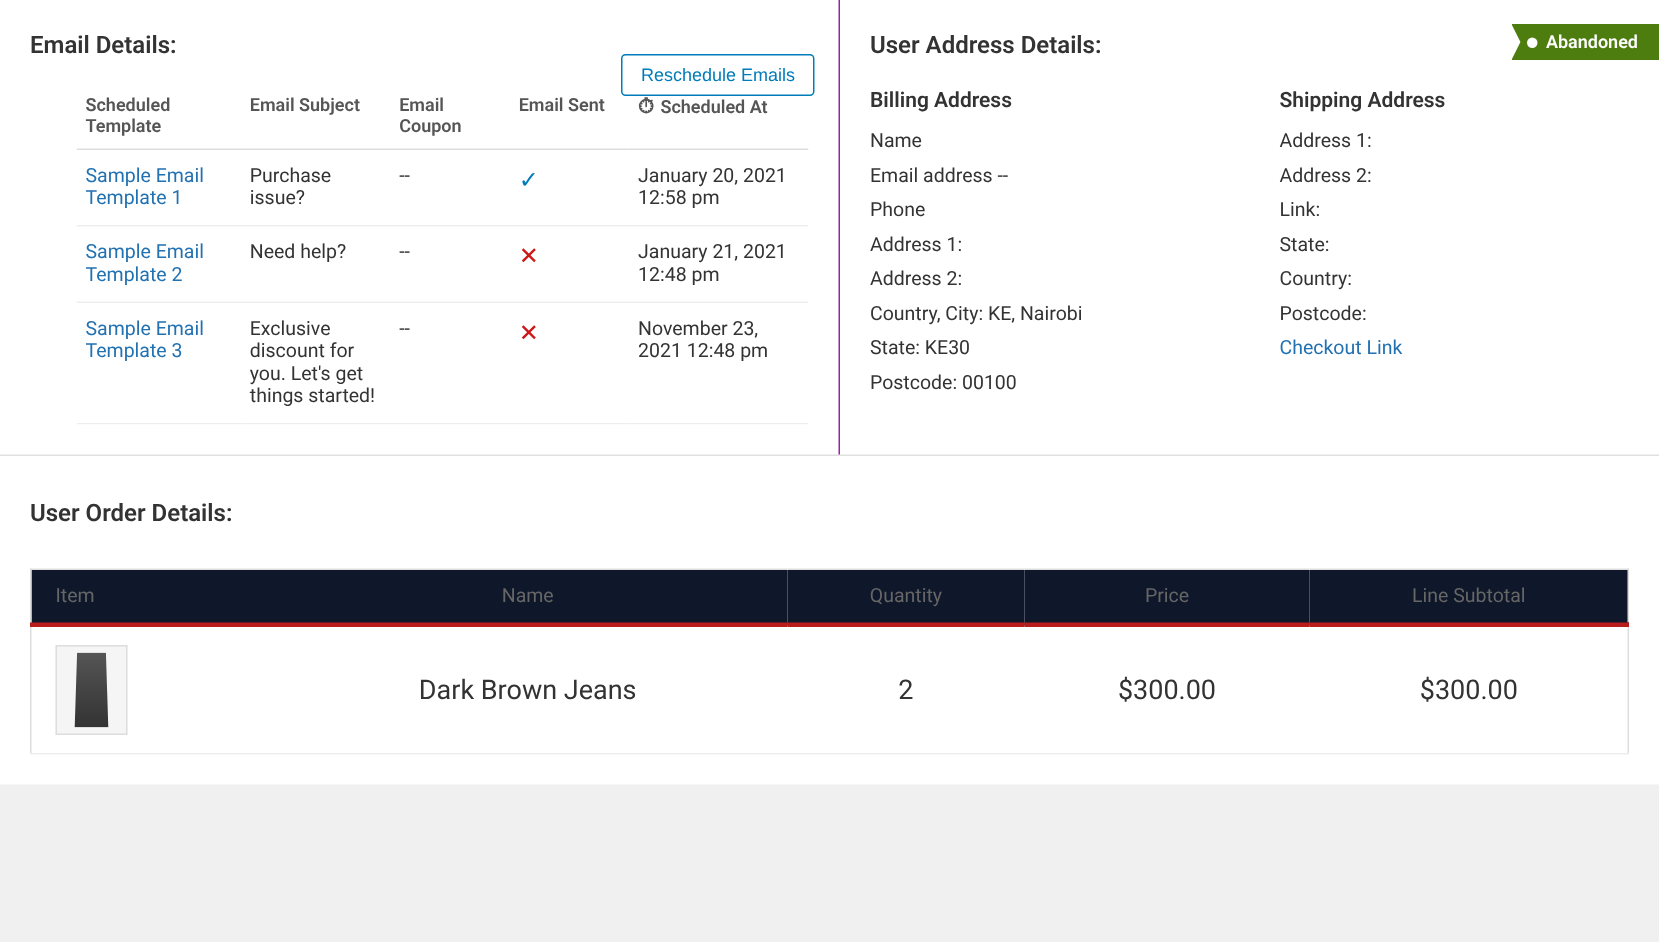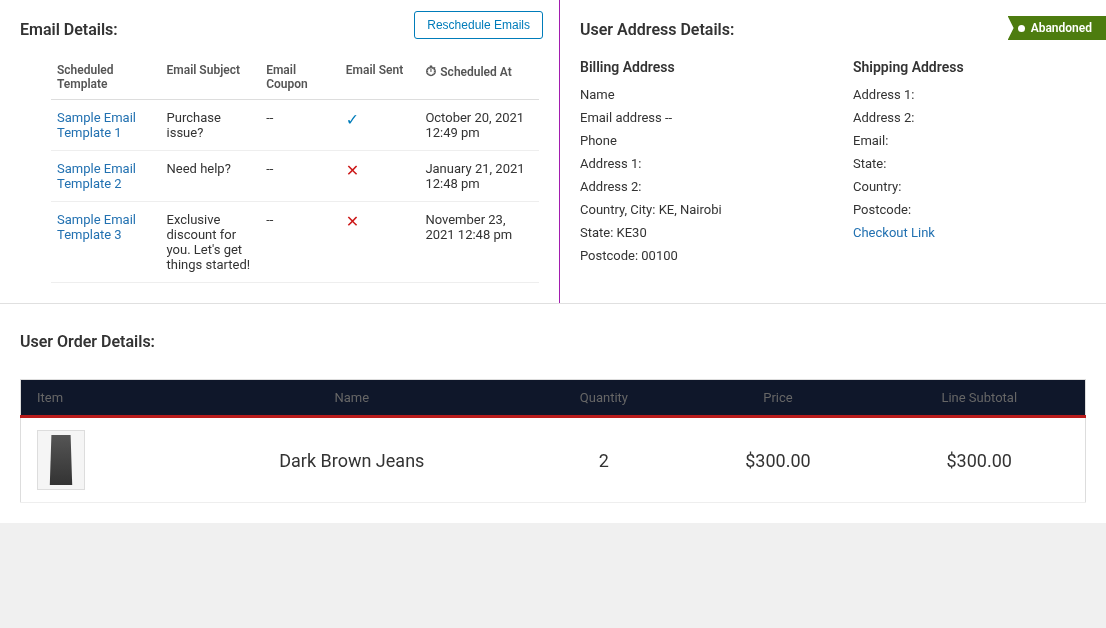--- a/index.html
+++ b/index.html
@@ -7,21 +7,21 @@
 
     .main-container { background: #fff; }
 
     
     .top-section { display: flex; background: #fff; border-bottom: 1px solid #e0e0e0; }
 
     
     .email-details-panel { flex: 0 0 560px; padding: 20px; border-right: 1px solid #a21caf; position: relative; }
     .email-details-panel h2 { font-size: 16px; font-weight: 600; margin-bottom: 16px; }
 
-    .reschedule-btn { position: absolute; top: 11px; right: 16px; padding: 6px 12px; background: #fff; border: 1px solid #007cba; color: #007cba; font-size: 12px; border-radius: 3px; cursor: pointer; }
+    .reschedule-btn { position: absolute; top: 36px; right: 16px; padding: 6px 12px; background: #fff; border: 1px solid #007cba; color: #007cba; font-size: 12px; border-radius: 3px; cursor: pointer; }
 
     .email-table-wrapper { overflow-y: auto; max-height: 420px; margin-left: 31px; }
     .email-table { width: 100%; border-collapse: collapse; }
     .email-table thead tr { border-bottom: 1px solid #ddd; }
     .email-table th { padding: 8px 6px; text-align: left; font-weight: 600; font-size: 12px; color: #555; vertical-align: top; }
     .email-table td { padding: 10px 6px; vertical-align: top; font-size: 13px; border-bottom: 1px solid #eee; }
     .email-table .col-template { width: 110px; }
     .email-table .col-subject { width: 100px; }
     .email-table .col-coupon { width: 80px; }
     .email-table .col-sent { width: 80px; }
@@ -99,21 +99,21 @@
           <tbody id="email-table-body">
           <tr>
       <td>
         <a href="#" class="template-link">Sample Email Template 1</a>
       </td>
       <td>Purchase issue?</td>
       <td>--</td>
       <td>
         <span class="check-icon">✓</span>
       </td>
-      <td>October 20, 2021 12:49 pm</td>
+      <td>January 20, 2021 12:58 pm</td>
     </tr>
               <tr>
       <td>
         <a href="#" class="template-link">Sample Email Template 2</a>
       </td>
       <td>Need help?</td>
       <td>--</td>
       <td>
         <span class="cross-icon">✕</span>
       </td>
@@ -177,21 +177,21 @@
         <div class="address-col">
           <h3>Shipping Address</h3>
           <div id="shipping-fields">
               <div class="address-row">
                 <span class="address-label">Address 1: </span>
               </div>
               <div class="address-row">
                 <span class="address-label">Address 2: </span>
               </div>
               <div class="address-row">
-                <span class="address-label">Email: </span>
+                <span class="address-label">Link: </span>
               </div>
               <div class="address-row">
                 <span class="address-label">State: </span>
               </div>
               <div class="address-row">
                 <span class="address-label">Country: </span>
               </div>
               <div class="address-row">
                 <span class="address-label">Postcode: </span>
               </div>

